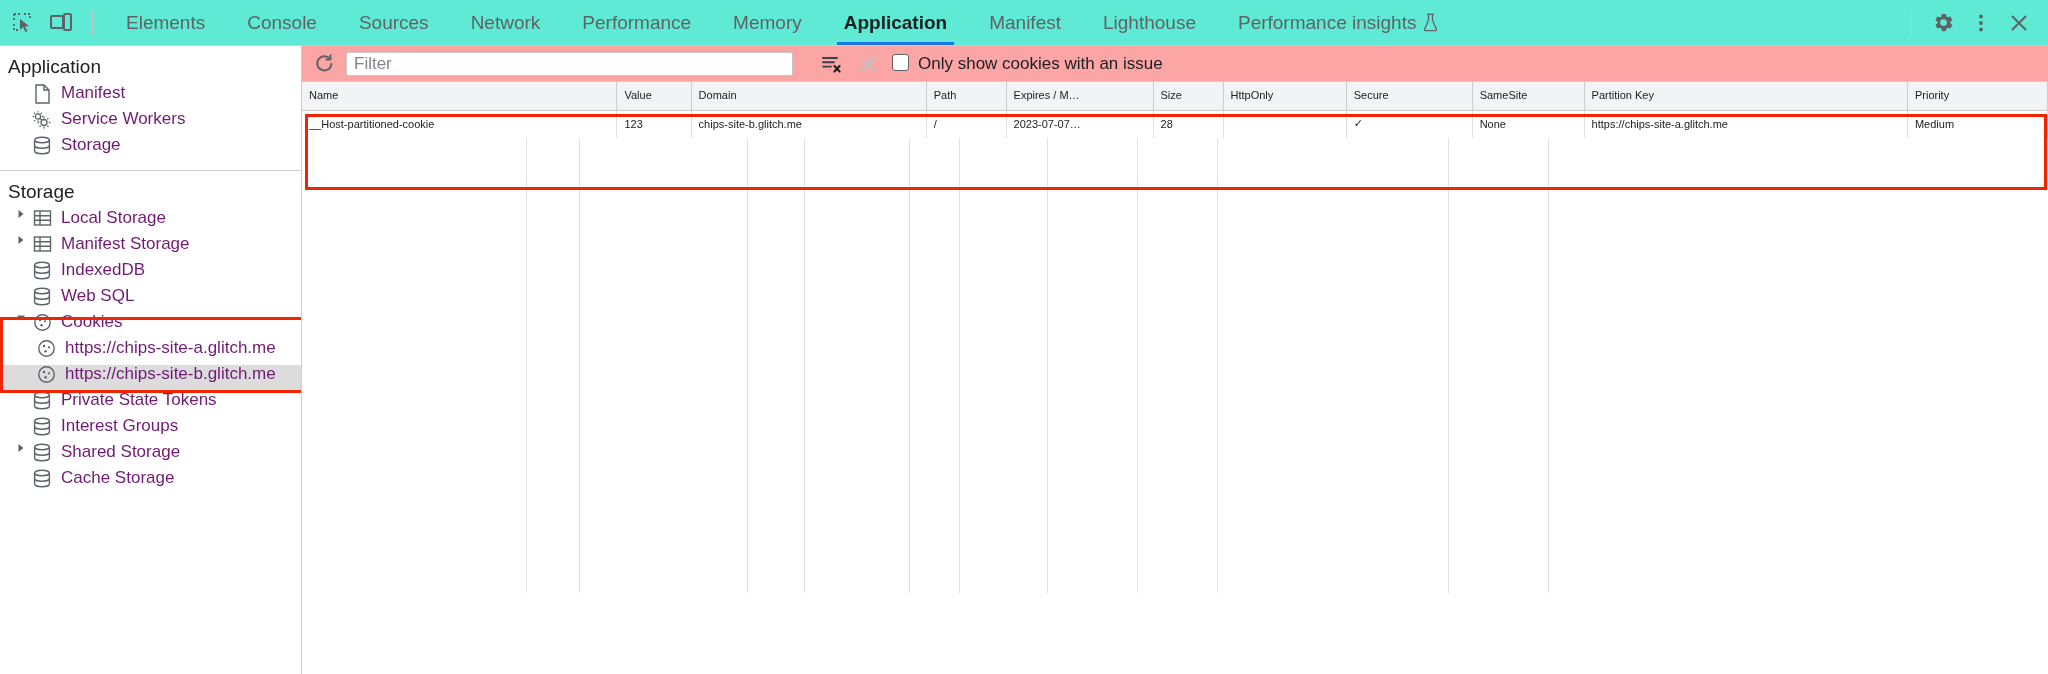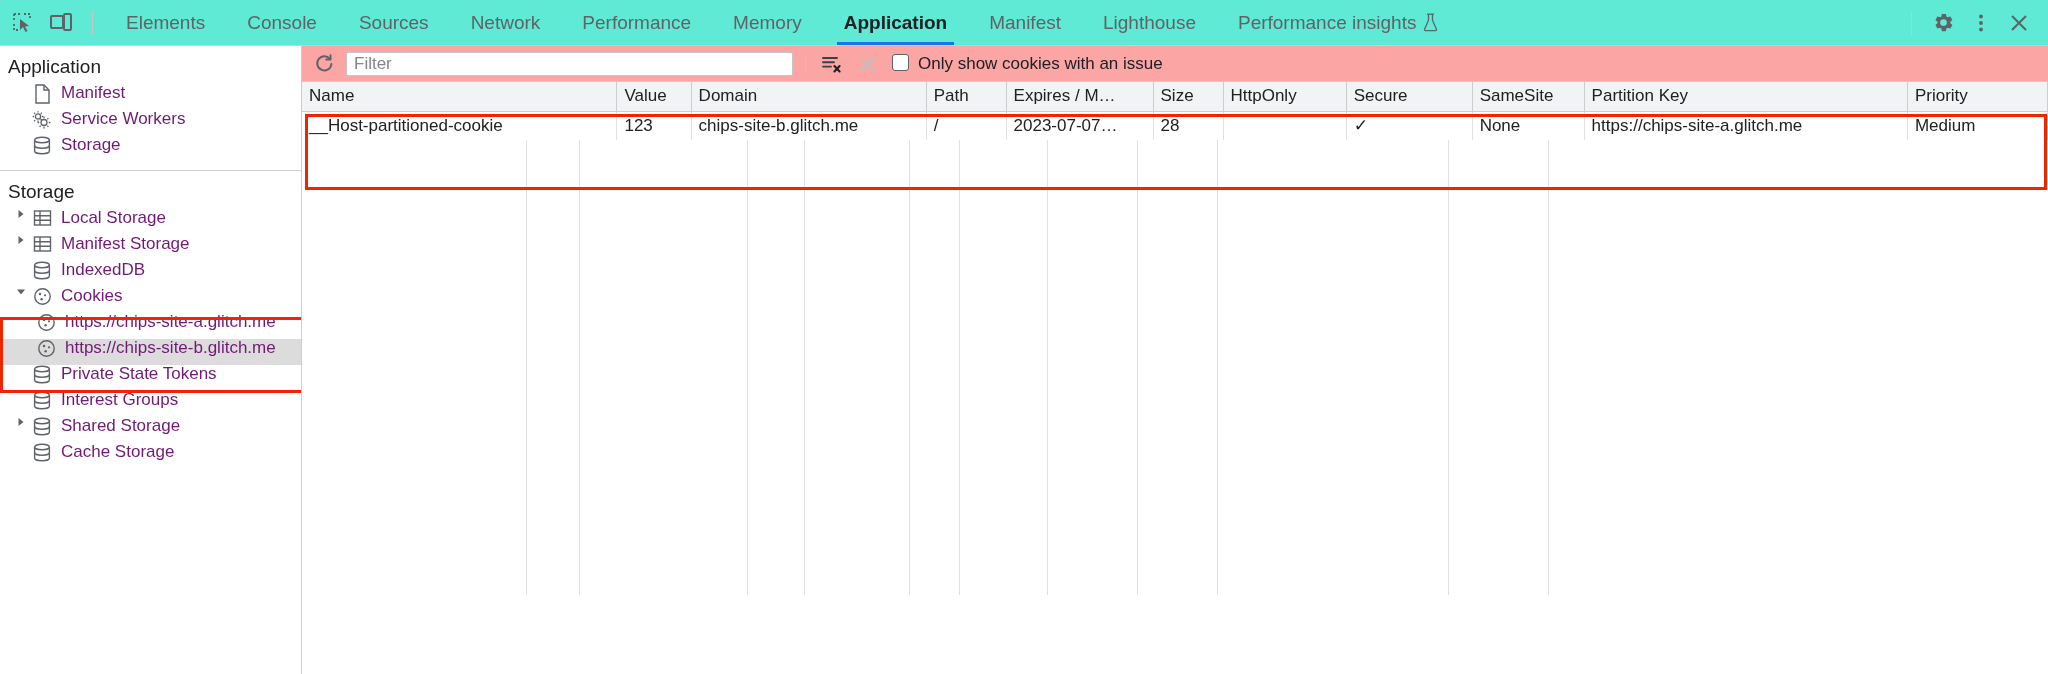--- a/index.html
+++ b/index.html
@@ -152,21 +152,21 @@
     background: #fff;
     flex: 0 0 auto;
   }
 
   
   .table-wrap { position: relative; }
   table.cookies {
     width: 100%;
     border-collapse: collapse;
     table-layout: fixed;
-    font-size: 17px;
+    font-size: 11px;
     color: #202124;
   }
   table.cookies thead th {
     background: #f1f3f4;
     font-weight: normal;
     text-align: left;
     padding: 4px 6px 5px 7px;
     height: 28px;
     border-right: 1px solid #cdcdcd;
     border-bottom: 1px solid #cdcdcd;
@@ -368,20 +368,33 @@
           <g fill="none" stroke="#5f6368" stroke-width="1.4">
             <ellipse cx="10" cy="4" rx="7.4" ry="2.8"></ellipse>
             <path d="M2.6 4 v11 c0 1.55 3.3 2.8 7.4 2.8 s7.4-1.25 7.4-2.8 V4"></path>
             <path d="M2.6 9.5 c0 1.55 3.3 2.8 7.4 2.8 s7.4-1.25 7.4-2.8"></path>
           </g>
         </svg>
       </span>
       <span class="sb-label">IndexedDB</span>
     </div>
 
+    <div class="sb-item lvl1">
+      <span class="sb-arrow-spacer"></span>
+      <span class="sb-ico">
+        <svg width="20" height="19" viewBox="0 0 20 19">
+          <g fill="none" stroke="#5f6368" stroke-width="1.4">
+            <ellipse cx="10" cy="4" rx="7.4" ry="2.8"></ellipse>
+            <path d="M2.6 4 v11 c0 1.55 3.3 2.8 7.4 2.8 s7.4-1.25 7.4-2.8 V4"></path>
+            <path d="M2.6 9.5 c0 1.55 3.3 2.8 7.4 2.8 s7.4-1.25 7.4-2.8"></path>
+          </g>
+        </svg>
+      </span>
+      <span class="sb-label">Web SQL</span>
+    </div>
 
     <div class="sb-item lvl1">
       <span class="sb-arrow">
         <svg width="10" height="10" viewBox="0 0 10 10">
             <path d="M1 2.5 L9 2.5 L5 7.5 Z" fill="#5f6368"></path>
           </svg>
       </span>
       <span class="sb-ico">
         <svg width="19" height="19" viewBox="0 0 19 19">
           <circle cx="9.5" cy="9.5" r="7.7" fill="none" stroke="#5f6368" stroke-width="1.4"></circle>

